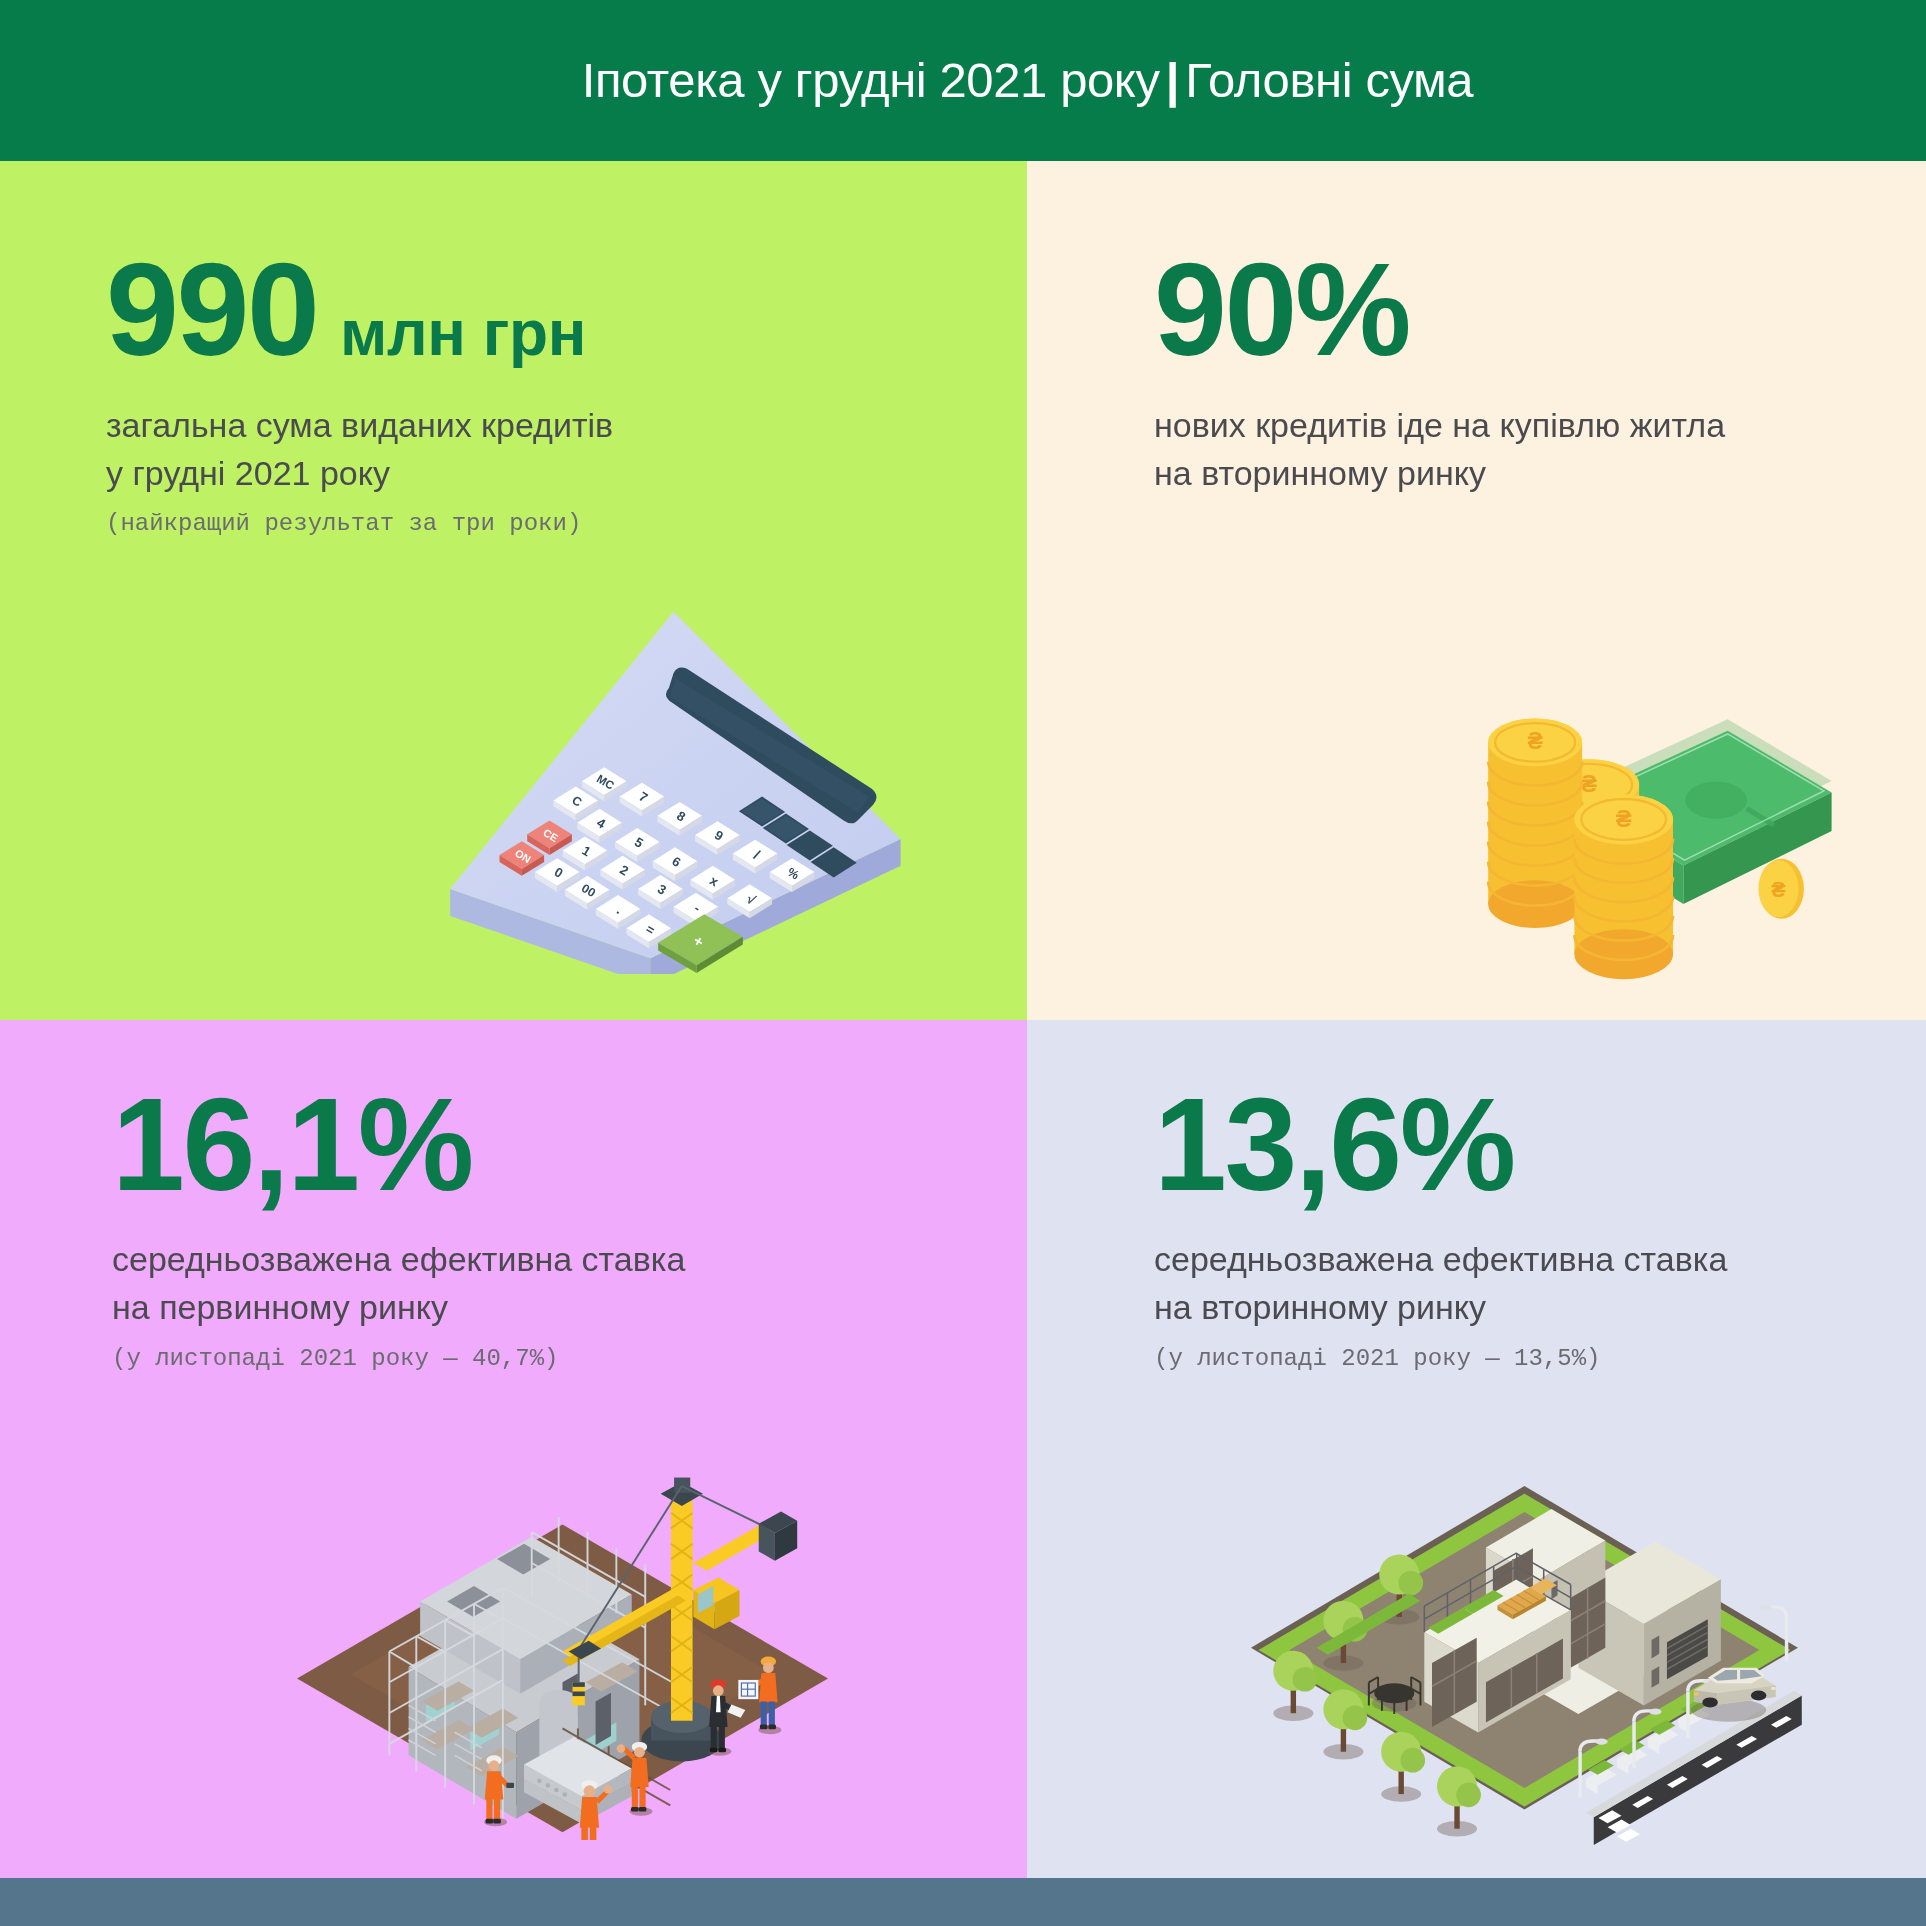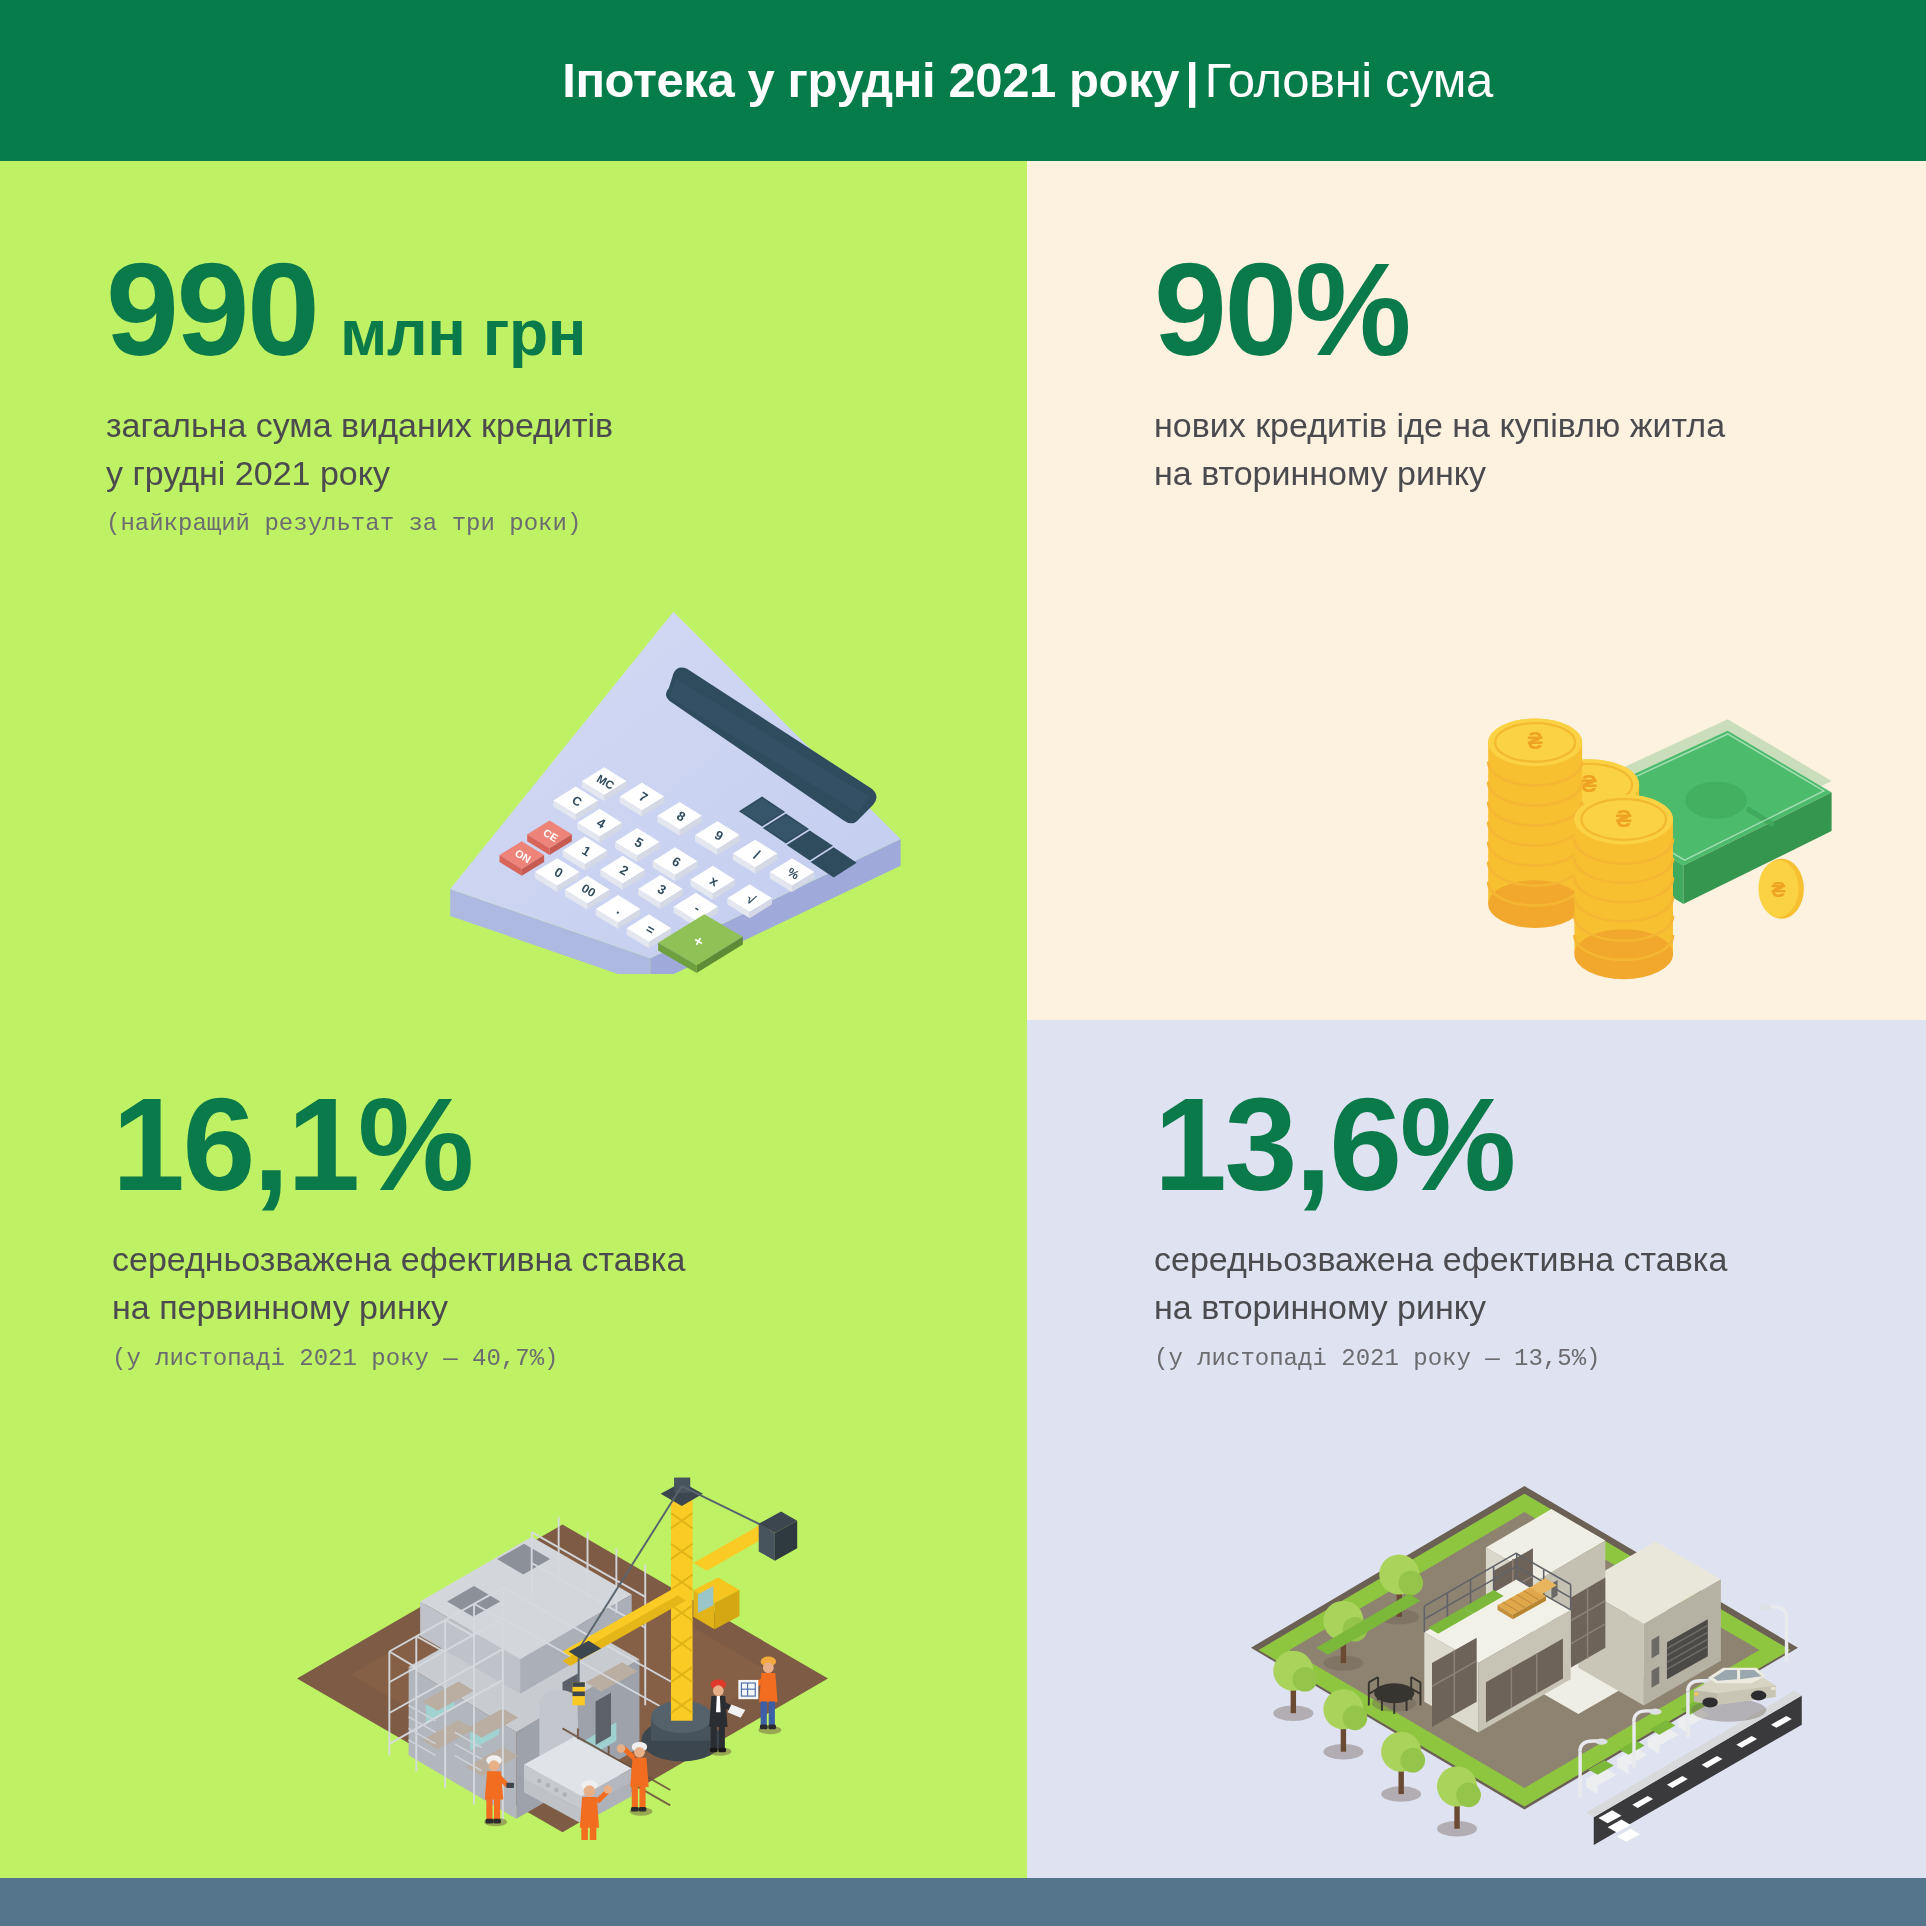--- a/index.html
+++ b/index.html
@@ -11,30 +11,30 @@
   }
   .page { position: relative; width: 2055px; height: 2055px; display: flex; flex-direction: column; }
 
   
   .header {
     height: 161px; flex: 0 0 161px;
     background: #067C4B;
     display: flex; align-items: center; justify-content: center;
   }
   .header-title { font-size: 49px; line-height: 1; letter-spacing: -0.4px; white-space: nowrap; }
-  .header-title .strong { font-weight: bold; color: #ffffff; }
+  .header-title .strong { font-weight: normal; color: #ffffff; }
   .header-title .sep { font-weight: bold; color: #ffffff; padding: 0 6.2px; }
   .header-title .light { font-weight: normal; color: #ffffff; }
 
   
   .grid { flex: 1 1 auto; display: grid; grid-template-columns: 1027px 1027px; grid-template-rows: 1fr 1fr; }
   .cell { position: relative; overflow: hidden; padding: 89px 0 0 106px; }
   .cell.q1 { background: #bef264; }
   .cell.q2 { background: #FDF1DF; padding-left: 127px; }
-  .cell.q3 { background: #bef264; padding-left: 112px; padding-top: 65px; }
+  .cell.q3 { background: #f0abfc; padding-left: 112px; padding-top: 65px; }
   .cell.q4 { background: #DFE2F1; padding-left: 127px; padding-top: 65px; }
 
   .big-num-row { display: flex; align-items: baseline; gap: 22.3px; }
   .big-num { font-size: 131px; font-weight: bold; color: #0B7A4B; line-height: 0.92; letter-spacing: -2.3px; }
   .unit { font-size: 64px; font-weight: bold; color: #0B7A4B; letter-spacing: -0.4px; }
 
   .desc { margin-top: 30px; font-size: 34px; line-height: 1.42; color: #4A4A4F; max-width: 809px; }
   .desc .l { display: block; }
   .subnote { margin-top: 10px; font-size: 24px; color: #6B6B70; line-height: 1.4; font-family: Liberation Mono, monospace; }
 

